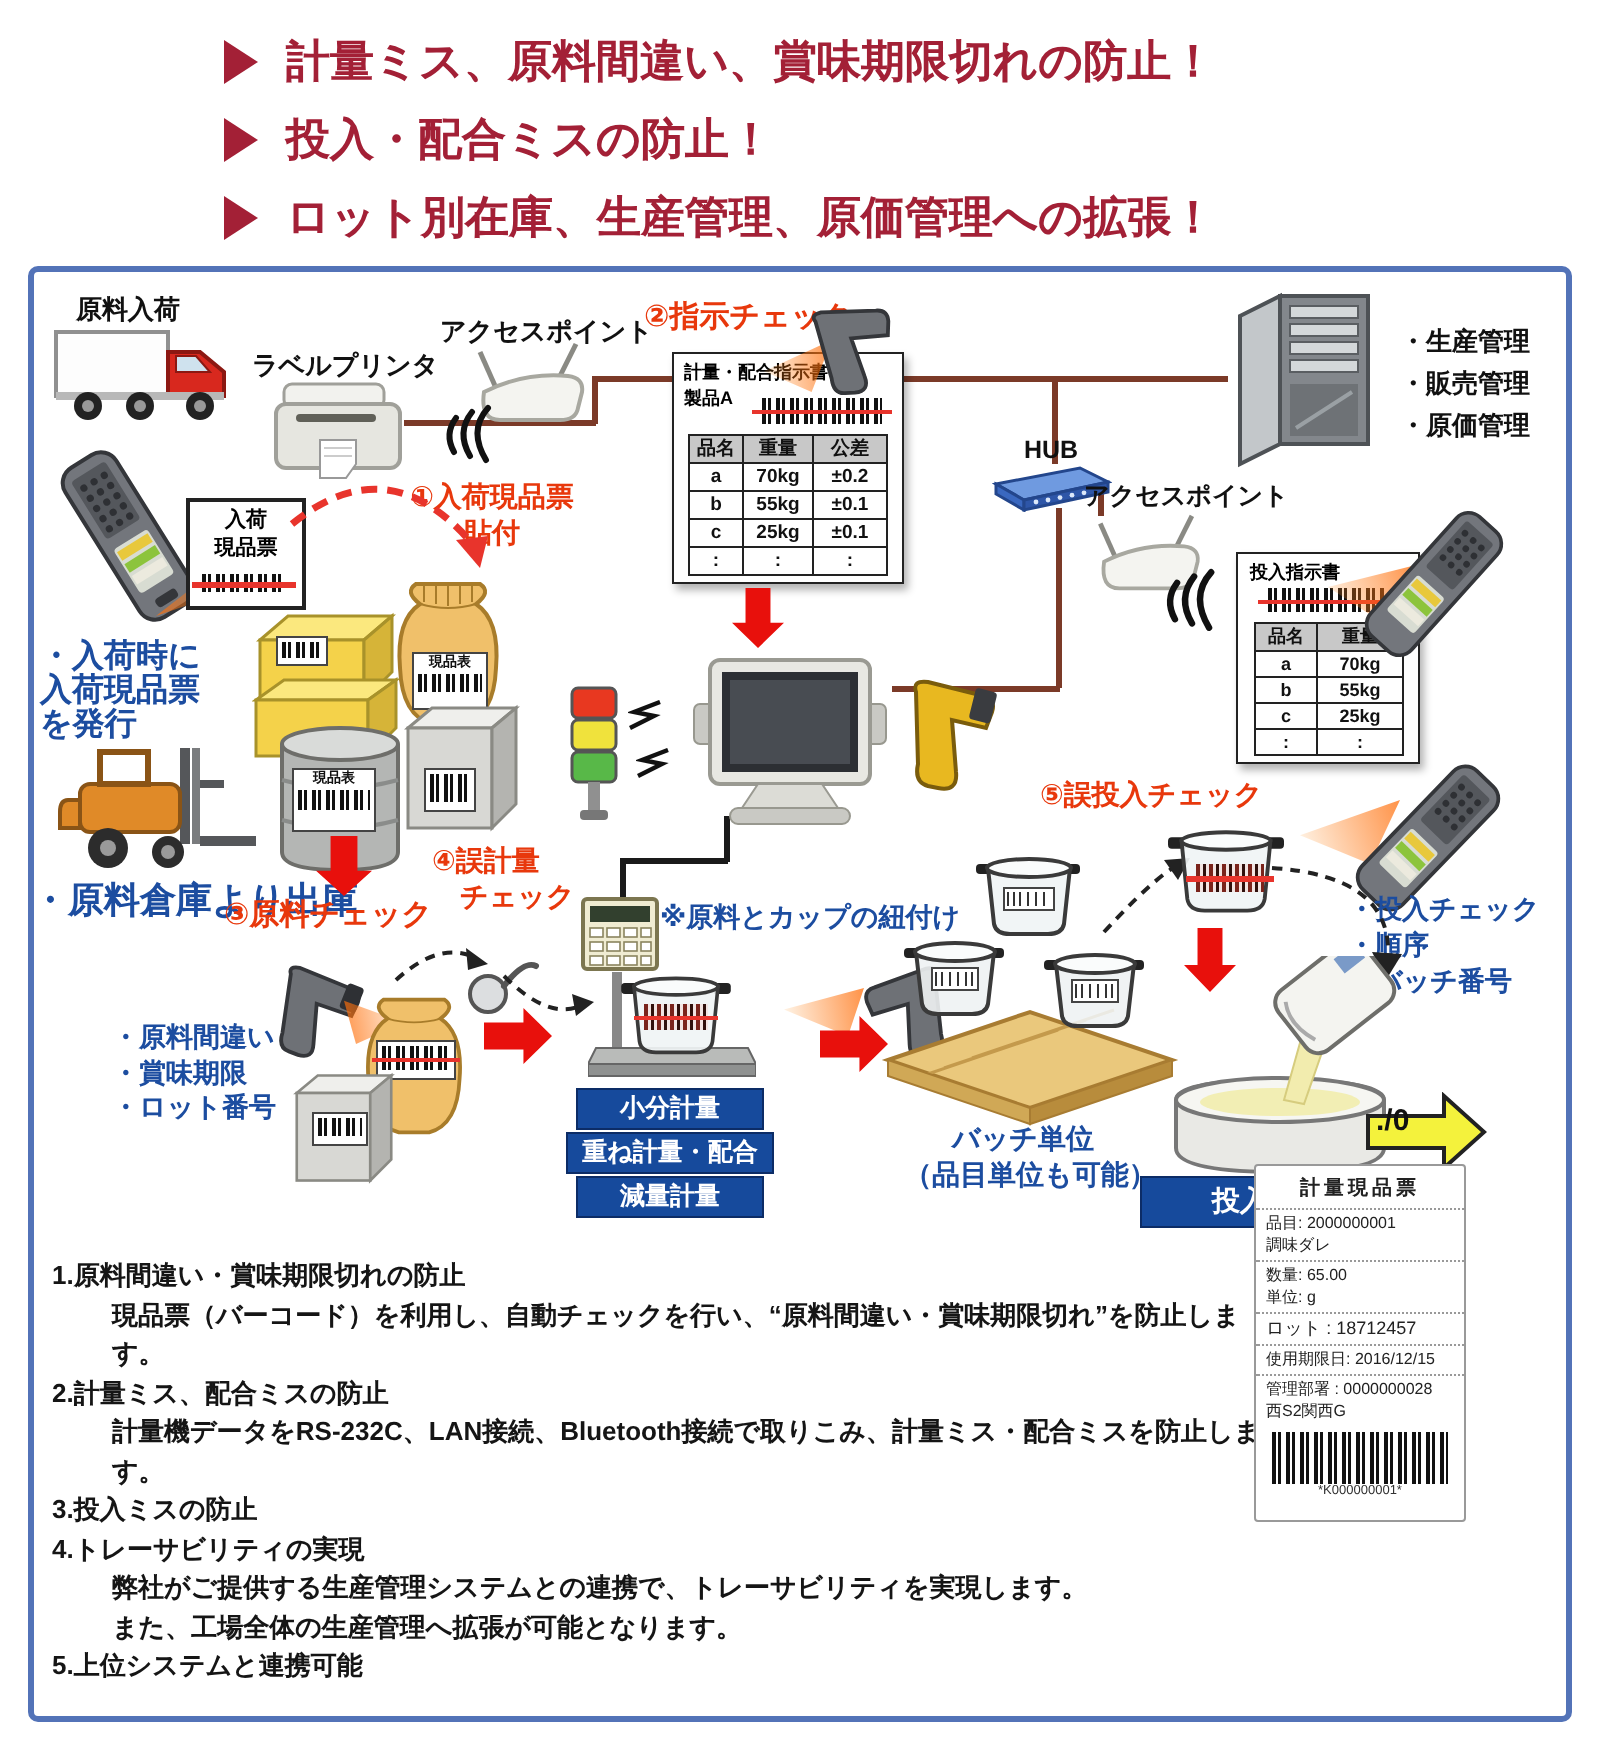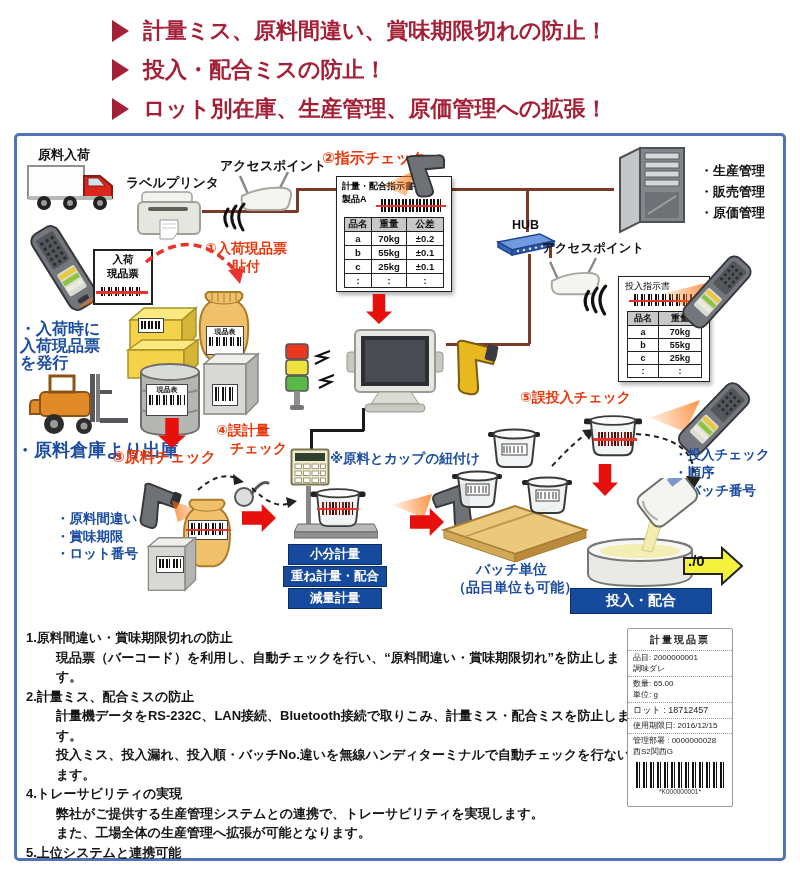--- a/index.html
+++ b/index.html
@@ -359,21 +359,21 @@
 <svg width="32" height="32" viewBox="0 0 30 30">
       <g fill="none" stroke="#111" stroke-width="3" stroke-linecap="round">
         <path d="M7 24 q-5 -9 1 -17"></path>
         <path d="M15 26 q-7 -12 1 -22"></path>
         <path d="M23 28 q-9 -15 1 -26"></path>
       </g>
     </svg>
 </div>
 
 <div class="abs paper" style="left:618px;top:276px;width:90px;height:104px">
-  <div style="padding:3px 0 0 6px;font-size:9px;font-weight:normal">投入指示書</div>
+  <div style="padding:3px 0 0 6px;font-size:9px;font-weight:bold">投入指示書</div>
   <div class="abs bc" style="left:15px;top:17px;width:58px;height:12px">
       <div class="strike"></div>
     </div>
   <table class="ptable abs" style="left:8px;top:34px;font-size:9px">
     <tbody>
         <tr>
           <th style="width:30px;height:12px">品名</th>
           <th style="width:42px">重量</th>
         </tr>
     <tr>
@@ -642,29 +642,29 @@
       <polygon points="2,12 40,12 40,2 60,20 40,38 40,28 2,28" fill="#f4f23c" stroke="#222" stroke-width="2"></polygon>
     </svg>
 </div>
 <div class="abs" style="left:688px;top:552px;font-size:15px;font-weight:bold;color:#111">./0</div>
 
 <div class="abs" style="left:26px;top:628px;width:612px">
   <div class="nl-title">1.原料間違い・賞味期限切れの防止</div>
   <div class="nl-line">現品票（バーコード）を利用し、自動チェックを行い、“原料間違い・賞味期限切れ”を防止します。</div>
   <div class="nl-title">2.計量ミス、配合ミスの防止</div>
   <div class="nl-line">計量機データをRS-232C、LAN接続、Bluetooth接続で取りこみ、計量ミス・配合ミスを防止します。</div>
-  <div class="nl-line">投入ミス、投入漏れ、投入順・バッチNo.違いを無線ハンディターミナルで自動チェックを行ないます。</div>
+  <div class="nl-title">3.投入ミスの防止</div>
   <div class="nl-title">4.トレーサビリティの実現</div>
   <div class="nl-line">弊社がご提供する生産管理システムとの連携で、トレーサビリティを実現します。</div>
   <div class="nl-line">また、工場全体の生産管理へ拡張が可能となります。</div>
   <div class="nl-title">5.上位システムと連携可能</div>
 
 </div>
 
-<div class="abs ticket" style="left:627px;top:628px;width:104px;height:177px">
+<div class="abs ticket" style="left:627px;top:582px;width:104px;height:177px">
   <div style="text-align:center;font-size:10px;font-weight:bold;letter-spacing:2px;padding:4px 0 3px">計量現品票</div>
   <div class="tk-sec">
     <div>品目: 2000000001</div>
     <div>調味ダレ</div>
   </div>
   <div class="tk-sec">
     <div>数量: 65.00</div>
     <div>単位: g</div>
   </div>
   <div class="tk-sec" style="font-size:9px">

